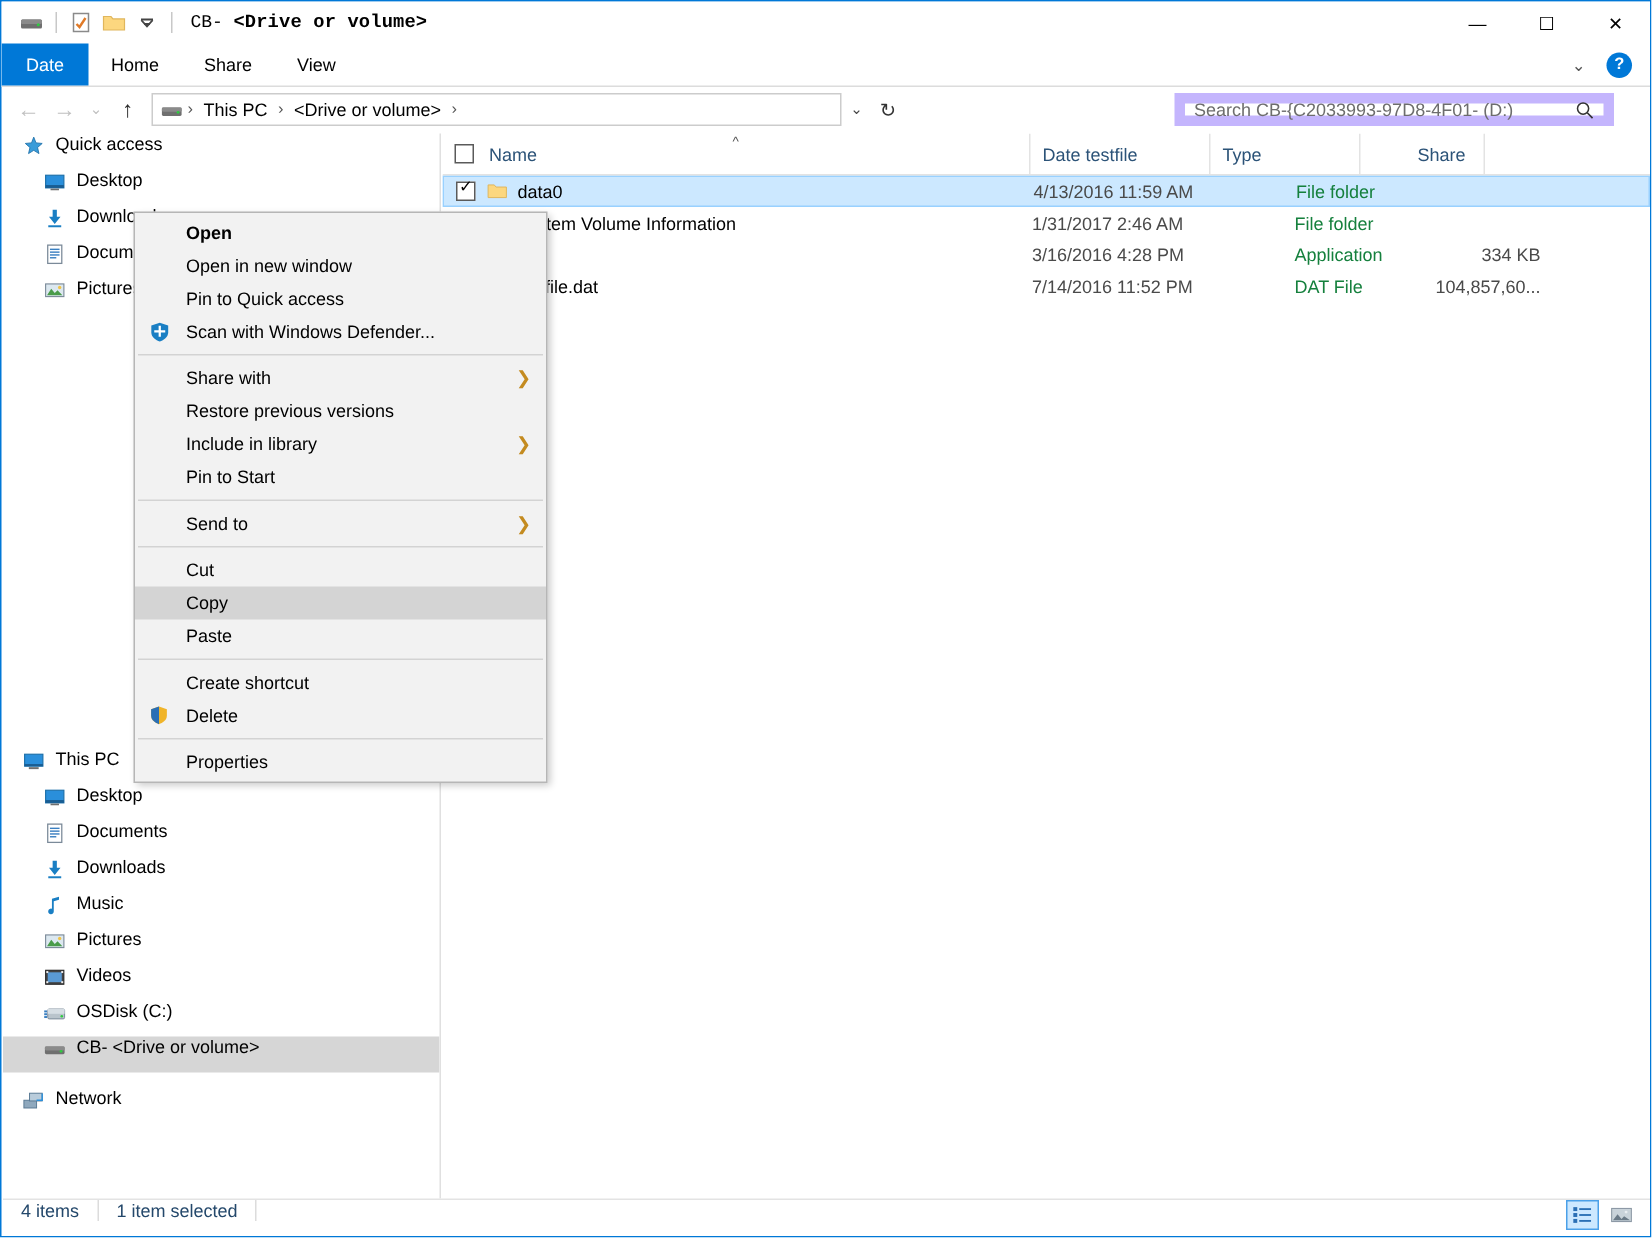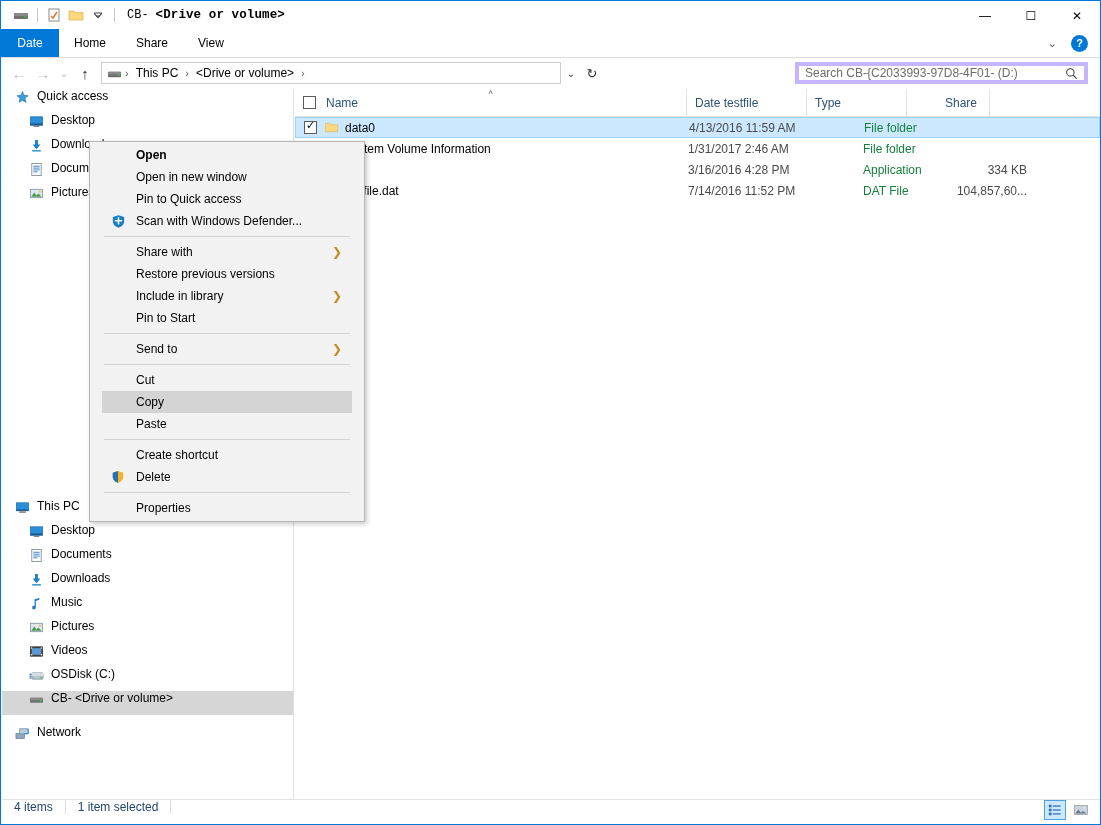--- a/index.html
+++ b/index.html
@@ -82,22 +82,22 @@
   .crumb-sep { font-size: 11px; color: #555; padding: 0 1px; }
   .addr-drive-icon { width: 16px; height: 16px; display: flex; align-items: center; justify-content: center; }
   .addr-tools { margin-left: auto; display: flex; align-items: center; }
 
   .addr-chev { width: 20px; height: 22px; display: flex; align-items: center; justify-content: center;
     font-size: 10px; color: #444; cursor: default; }
   .refresh-btn { width: 22px; height: 22px; display: flex; align-items: center; justify-content: center;
     font-size: 13px; color: #333; cursor: default; }
 
   #searchbox {
-    position: absolute; right: 12px; top: 4px; width: 293px; height: 22px;
-    border: 4px solid #c4b5fd; background: #fff;
+    position: absolute; right: 24px; top: 4px; width: 293px; height: 22px;
+    border: 7px solid #c4b5fd; background: #fff;
     display: flex; align-items: center; padding: 0 6px;
   }
   .search-placeholder { font-size: 12px; color: #6d6d6d; flex: 1; white-space: nowrap; overflow: hidden; }
   .search-icon { font-size: 12px; color: #333; }
 
   
   #sidebar {
     position: absolute; left: 1px; top: 88px; width: 292px; height: 711px;
     background: #ffffff; overflow: hidden;
     border-right: 1px solid #e0e0e0;
@@ -173,21 +173,21 @@
   .viewbtn {
     width: 22px; height: 20px; display: flex; align-items: center; justify-content: center; cursor: default;
   }
   .viewbtn.active { background: #cce8ff; border: 1px solid #4ba0e8; }
 
   
   #ctxmenu {
     position: absolute; left: 88px; top: 140px; width: 276px;
     background: #f2f2f2; border: 1px solid #b6b6b6;
     box-shadow: 2px 2px 5px rgba(0,0,0,0.22);
-    padding: 2px 12px; z-index: 50;
+    padding: 2px 0; z-index: 50;
   }
   .mi {
     height: 22px; display: flex; align-items: center; position: relative;
     font-size: 12px; color: #000; cursor: default; padding-left: 6px;
   }
   .mi.hl { background: #d4d4d4; }
   .mi.bold .mi-label { font-weight: bold; }
   .mi-ico { width: 20px; height: 16px; flex: 0 0 20px;
     display: flex; align-items: center; justify-content: center; margin-right: 8px; }
   .mi-label { white-space: nowrap; }

